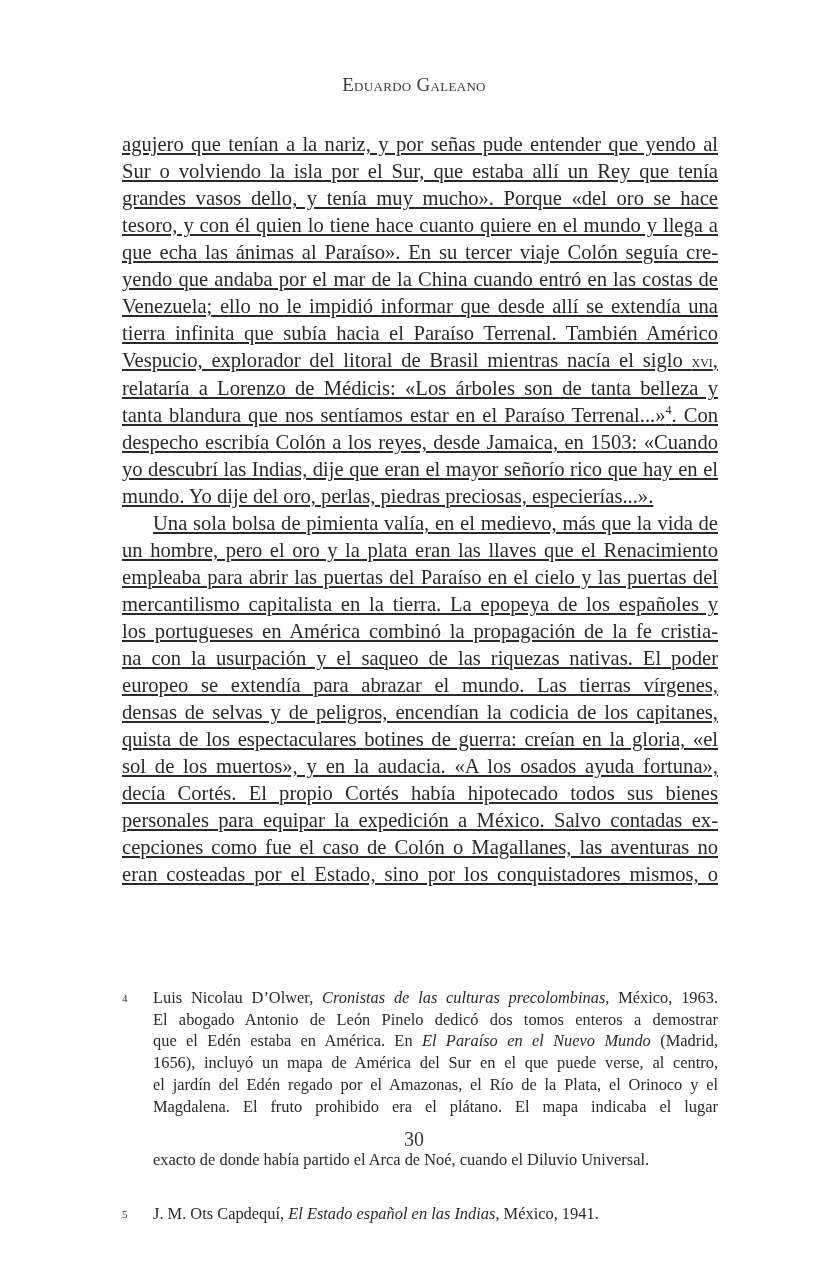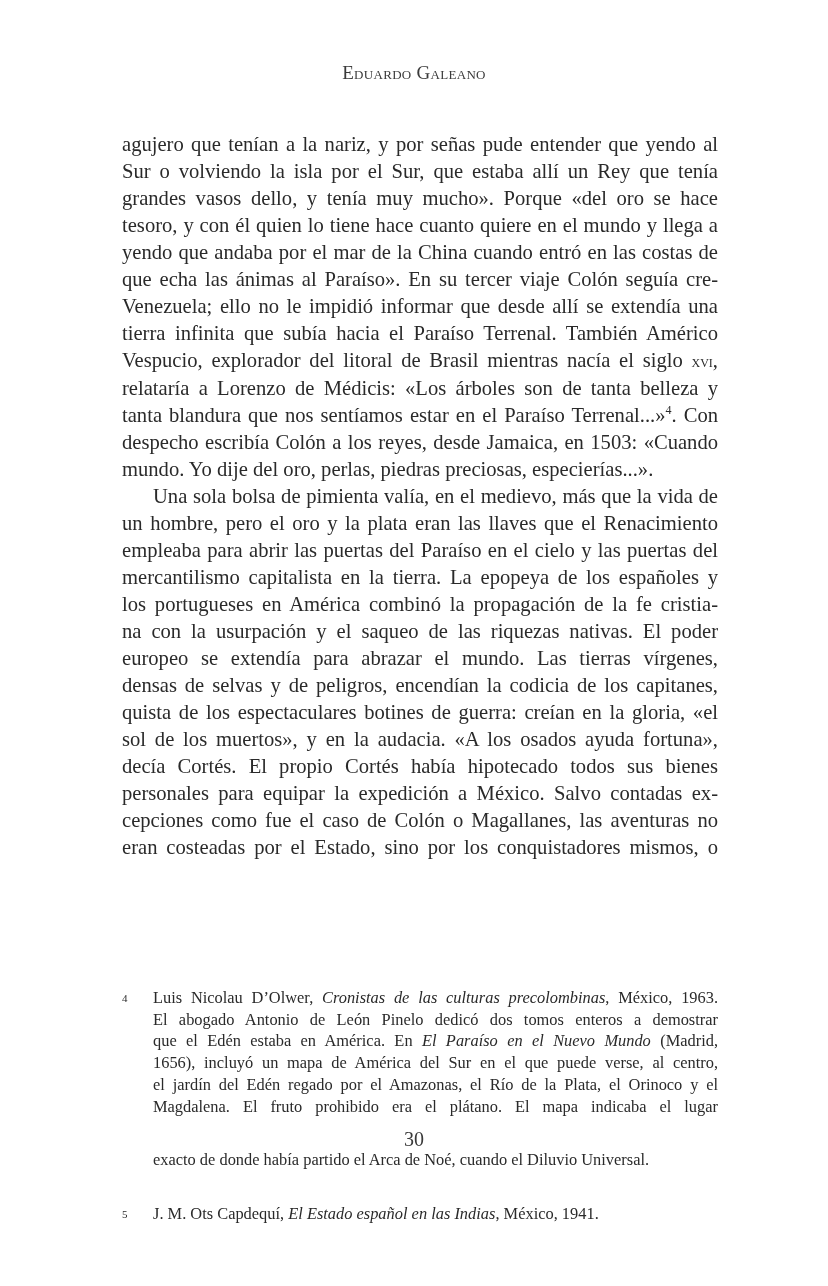--- a/index.html
+++ b/index.html
@@ -10,21 +10,21 @@
   body {
     width: 828px;
     height: 1286px;
     position: relative;
     overflow: hidden;
     color: #2a2a2a;
     font-family: "Liberation Serif", "DejaVu Serif", serif;
   }
   .running-head {
     position: absolute;
-    top: 62px;
+    top: 74px;
     left: 0;
     width: 828px;
     text-align: center;
     font-size: 19px;
     font-variant: small-caps;
     letter-spacing: 0.3px;
     color: #3a3a3a;
   }
   .body-text {
     position: absolute;
@@ -33,20 +33,21 @@
     width: 596px;
     font-size: 20.6px;
     line-height: 27px;
     text-align: justify;
     hyphens: manual;
   }
   .body-text p {
     margin: 0;
     text-align: justify;
     text-align-last: left;
+    text-decoration: underline;
   }
   .line {
     display: block;
     text-align: justify;
     text-align-last: justify;
     white-space: nowrap;
     overflow: visible;
   }
   .line.last {
     text-align-last: left;
@@ -102,28 +103,29 @@
 <body>
 
 <div class="running-head">Eduardo Galeano</div>
 
 <div class="body-text">
   <p>
     <span class="line">agujero que tenían a la nariz, y por señas pude entender que yendo al</span>
     <span class="line">Sur o volviendo la isla por el Sur, que estaba allí un Rey que tenía</span>
     <span class="line">grandes vasos dello, y tenía muy mucho». Porque «del oro se hace</span>
     <span class="line">tesoro, y con él quien lo tiene hace cuanto quiere en el mundo y llega a</span>
+    <span class="line">que echa las ánimas al Paraíso». En su tercer viaje Colón seguía cre-</span>
     <span class="line">yendo que andaba por el mar de la China cuando entró en las costas de</span>
-    <span class="line">que echa las ánimas al Paraíso». En su tercer viaje Colón seguía cre-</span>
     <span class="line">Venezuela; ello no le impidió informar que desde allí se extendía una</span>
     <span class="line">tierra infinita que subía hacia el Paraíso Terrenal. También Américo</span>
     <span class="line"><span>Vespucio, explorador del litoral de Brasil mientras nacía el siglo </span><span class="sc">xvi</span><span>,</span></span>
     <span class="line">relataría a Lorenzo de Médicis: «Los árboles son de tanta belleza y</span>
     <span class="line"><span>tanta blandura que nos sentíamos estar en el Paraíso Terrenal...»</span><sup class="fnref">4</sup><span>. Con</span></span>
     <span class="line">despecho escribía Colón a los reyes, desde Jamaica, en 1503: «Cuando</span>
+    <span class="line">yo descubrí las Indias, dije que eran el mayor señorío rico que hay en el</span>
     <span class="line last">mundo. Yo dije del oro, perlas, piedras preciosas, especierías...».</span>
   </p>
   <p>
     <span class="line" style="padding-left:31px; box-sizing:border-box;">Una sola bolsa de pimienta valía, en el medievo, más que la vida de</span>
     <span class="line">un hombre, pero el oro y la plata eran las llaves que el Renacimiento</span>
     <span class="line">empleaba para abrir las puertas del Paraíso en el cielo y las puertas del</span>
     <span class="line">mercantilismo capitalista en la tierra. La epopeya de los españoles y</span>
     <span class="line">los portugueses en América combinó la propagación de la fe cristia-</span>
     <span class="line">na con la usurpación y el saqueo de las riquezas nativas. El poder</span>
     <span class="line">europeo se extendía para abrazar el mundo. Las tierras vírgenes,</span>

